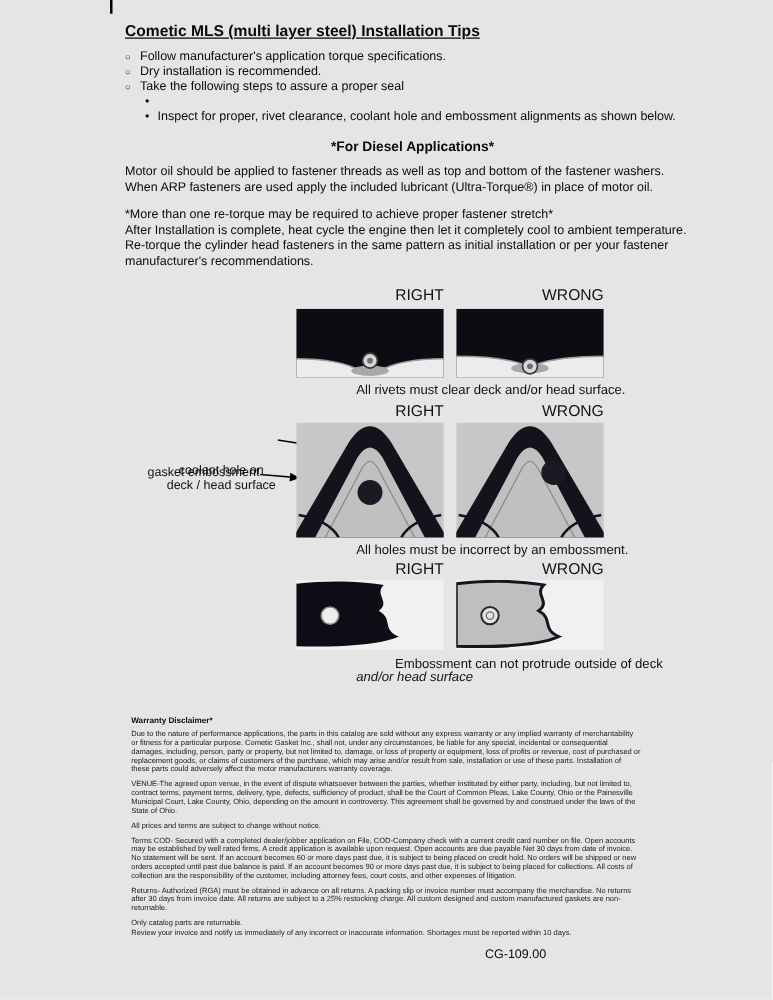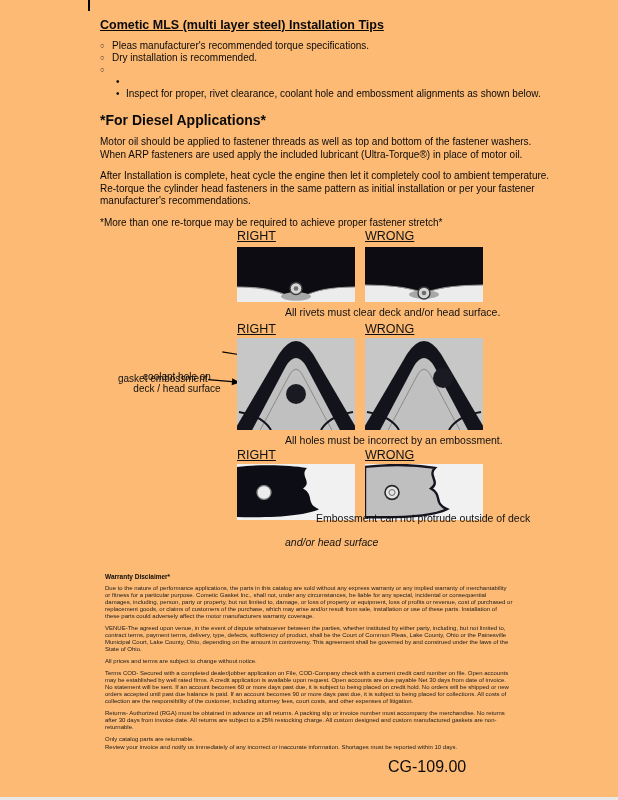--- a/index.html
+++ b/index.html
@@ -1,77 +1,78 @@
 <!DOCTYPE html>
 <html><head>
 <meta charset="utf-8">
 <style>
   * { margin:0; padding:0; box-sizing:border-box; }
   html,body { background:#ffffff; }
   .page {
     position:relative; width:618px; height:800px; margin:0 auto;
-    background:#fdba74; color:#0a0a0a; overflow:hidden;
+    background:#e5e5e5; color:#0a0a0a; overflow:hidden;
     font-family:"Liberation Sans", sans-serif;
   }
   .crop-mark { position:absolute; left:88px; top:0; width:2px; height:11px; background:#000; }
   .content { position:absolute; left:100px; top:18px; width:460px; }
   .title { font-size:12.5px; font-weight:bold; text-decoration:underline; margin-bottom:8px; }
   .tip { display:flex; font-size:10px; line-height:12px; }
   .tip .marker { display:inline-block; flex:none; width:12px; font-size:7.5px; line-height:12px; }
   .tip.sub { padding-left:16px; }
   .tip.sub .marker { width:10px; font-size:10px; }
   .nowrap { white-space:nowrap; }
-  .diesel-heading { font-size:14px; font-weight:bold; margin-top:12px; margin-bottom:8px; }
+  .diesel-heading { font-size:11px; font-weight:bold; margin-top:12px; margin-bottom:8px;text-align:center; }
   .para { font-size:10px; line-height:12.5px; margin-bottom:9px; width:452px; }
   .note { margin-bottom:0; }
-  .fig-label { position:absolute; width:118px; text-align:left; font-size:12.5px; color:#111;text-decoration:underline; }
+  .fig-label { position:absolute; width:118px; text-align:right; font-size:12.5px; color:#111; }
   .panel { position:absolute; width:118px; }
   .panel svg { display:block; width:100%; height:100%; }
   .caption { position:absolute; font-size:10.5px; color:#111;margin-left:48px; }
   .callout { position:absolute; font-size:10px; line-height:11.5px; color:#111; }
   .arrow { position:absolute; }
   .warranty { position:absolute; left:105px; top:573px; width:408px; }
   .w-heading { font-size:6.5px; font-weight:bold; margin-bottom:5px; }
   .warranty p { font-size:6px; line-height:7px; margin-bottom:5px; color:#1a1a1a; }
   .warranty p.tight { margin-bottom:1px; }
-  .footer { position:absolute; left:388px; top:758px; font-size:16px; }
+  .footer { position:absolute; left:388px; top:758px; font-size:10px; }
   .page-edge { position:absolute; left:0; right:0; bottom:0; height:3px; background:#e9e9e9; }
 </style>
 </head>
 <body>
 
 <div class="page">
   <div class="crop-mark"></div>
 
   <div class="content">
     <div class="title">Cometic MLS (multi layer steel) Installation Tips</div>
 
     <div class="tip">
       <span class="marker">○</span>
-      <span>Pleas manufacturer's recommended torque specifications.</span>
+      <span>Follow manufacturer's application torque specifications.</span>
     </div>
     <div class="tip">
       <span class="marker">○</span>
       <span>Dry installation is recommended.</span>
     </div>
     <div class="tip">
       <span class="marker">○</span>
+      <span>Take the following steps to assure a proper seal</span>
     </div>
     <div class="tip sub">
       <span class="marker">•</span>
     </div>
     <div class="tip sub">
       <span class="marker">•</span>
       <span class="nowrap">Inspect for proper, rivet clearance, coolant hole and embossment alignments as shown below.</span>
     </div>
 
     <div class="diesel-heading">*For Diesel Applications*</div>
     <p class="para">Motor oil should be applied to fastener threads as well as top and bottom of the fastener washers. When ARP fasteners are used apply the included lubricant (Ultra-Torque®) in place of motor oil.</p>
+    <p class="para note">*More than one re-torque may be required to achieve proper fastener stretch*</p>
     <p class="para">After Installation is complete, heat cycle the engine then let it completely cool to ambient temperature. Re-torque the cylinder head fasteners in the same pattern as initial installation or per your fastener manufacturer's recommendations.</p>
-    <p class="para note">*More than one re-torque may be required to achieve proper fastener stretch*</p>
   </div>
 
   <div class="fig-label" style="left:237px;top:229px;">RIGHT</div>
   <div class="fig-label" style="left:365px;top:229px;">WRONG</div>
   <div class="panel" style="left:237px;top:247px;height:55px;">
     <svg viewBox="0 0 118 55" preserveAspectRatio="none">
       <rect width="118" height="55" fill="#0c0c12"></rect>
       <path d="M0,40 C24,40 42,44 52,50 C56,52.5 62,52.5 66,50 C76,44 94,40 118,40 L118,55 L0,55 Z" fill="#ececec"></path>
       <path d="M0,40 C24,40 42,44 52,50 C56,52.5 62,52.5 66,50 C76,44 94,40 118,40" fill="none" stroke="#9a9a9a" stroke-width="1.2"></path>
       <ellipse cx="59" cy="49.5" rx="15" ry="4.2" fill="#a8a8a8"></ellipse>
@@ -142,21 +143,21 @@
     </svg>
   </div>
   <div class="panel" style="left:365px;top:464px;height:56px;">
     <svg viewBox="0 0 118 57" preserveAspectRatio="none">
       <rect width="118" height="57" fill="#f1f1f1"></rect>
       <path d="M0,3 C26,0 52,1 70,4 C62,12 76,18 66,25 C78,32 68,40 82,46 C70,52 40,55 0,54 Z" fill="#bfbfbf" stroke="#15151f" stroke-width="2.4"></path>
       <circle cx="27" cy="29" r="7" fill="#e4e4e4" stroke="#2a2a2a" stroke-width="1.6"></circle>
       <circle cx="27" cy="29" r="3" fill="none" stroke="#6a6a6a" stroke-width="1"></circle>
     </svg>
   </div>
-  <div class="caption" style="left:237px;top:512px;padding-left:31px;">Embossment can not protrude outside of deck</div>
+  <div class="caption" style="left:237px;top:525px;padding-left:31px;">Embossment can not protrude outside of deck</div>
   <div class="caption" style="left:237px;top:536px;font-style:italic;">and/or head surface</div>
 
   <div class="warranty">
     <div class="w-heading">Warranty Disclaimer*</div>
     <p>Due to the nature of performance applications, the parts in this catalog are sold without any express warranty or any implied warranty of merchantability or fitness for a particular purpose.  Cometic Gasket Inc., shall not, under any circumstances, be liable for any special, incidental or consequential damages, including, person, party or property, but not limited to, damage, or loss of property or equipment, loss of profits or revenue, cost of purchased or replacement goods, or claims of customers of the purchase, which may arise and/or result from sale, installation or use of these parts.  Installation of these parts could adversely affect the motor manufacturers warranty coverage.</p>
     <p>VENUE-The agreed upon venue, in the event of dispute whatsoever between the parties, whether instituted by either party, including, but not limited to, contract terms, payment terms, delivery, type, defects, sufficiency of product, shall be the Court of Common Pleas, Lake County, Ohio or the Painesville Municipal Court, Lake County, Ohio, depending on the amount in controversy. This agreement shall be governed by and construed under the laws of the State of Ohio.</p>
     <p>All prices and terms are subject to change without notice.</p>
     <p>Terms COD- Secured with a completed dealer/jobber application on File, COD-Company check with a current credit card number on file.  Open accounts may be established by well rated firms.  A credit application is available upon request.  Open accounts are due payable Net 30 days from date of invoice.  No statement will be sent.  If an account becomes 60 or more days past due, it is subject to being placed on credit hold.  No orders will be shipped or new orders accepted until past due balance is paid.  If an account becomes 90 or more days past due, it is subject to being placed for collections.  All costs of collection are the responsibility of the customer, including attorney fees, court costs, and other expenses of litigation.</p>
     <p>Returns- Authorized (RGA) must be obtained in advance on all returns.  A packing slip or invoice number must accompany the merchandise.  No returns after 30 days from invoice date.  All returns are subject to a 25% restocking charge.  All custom designed and custom manufactured gaskets are non-returnable.</p>
     <p class="tight">Only catalog parts are returnable.</p>

